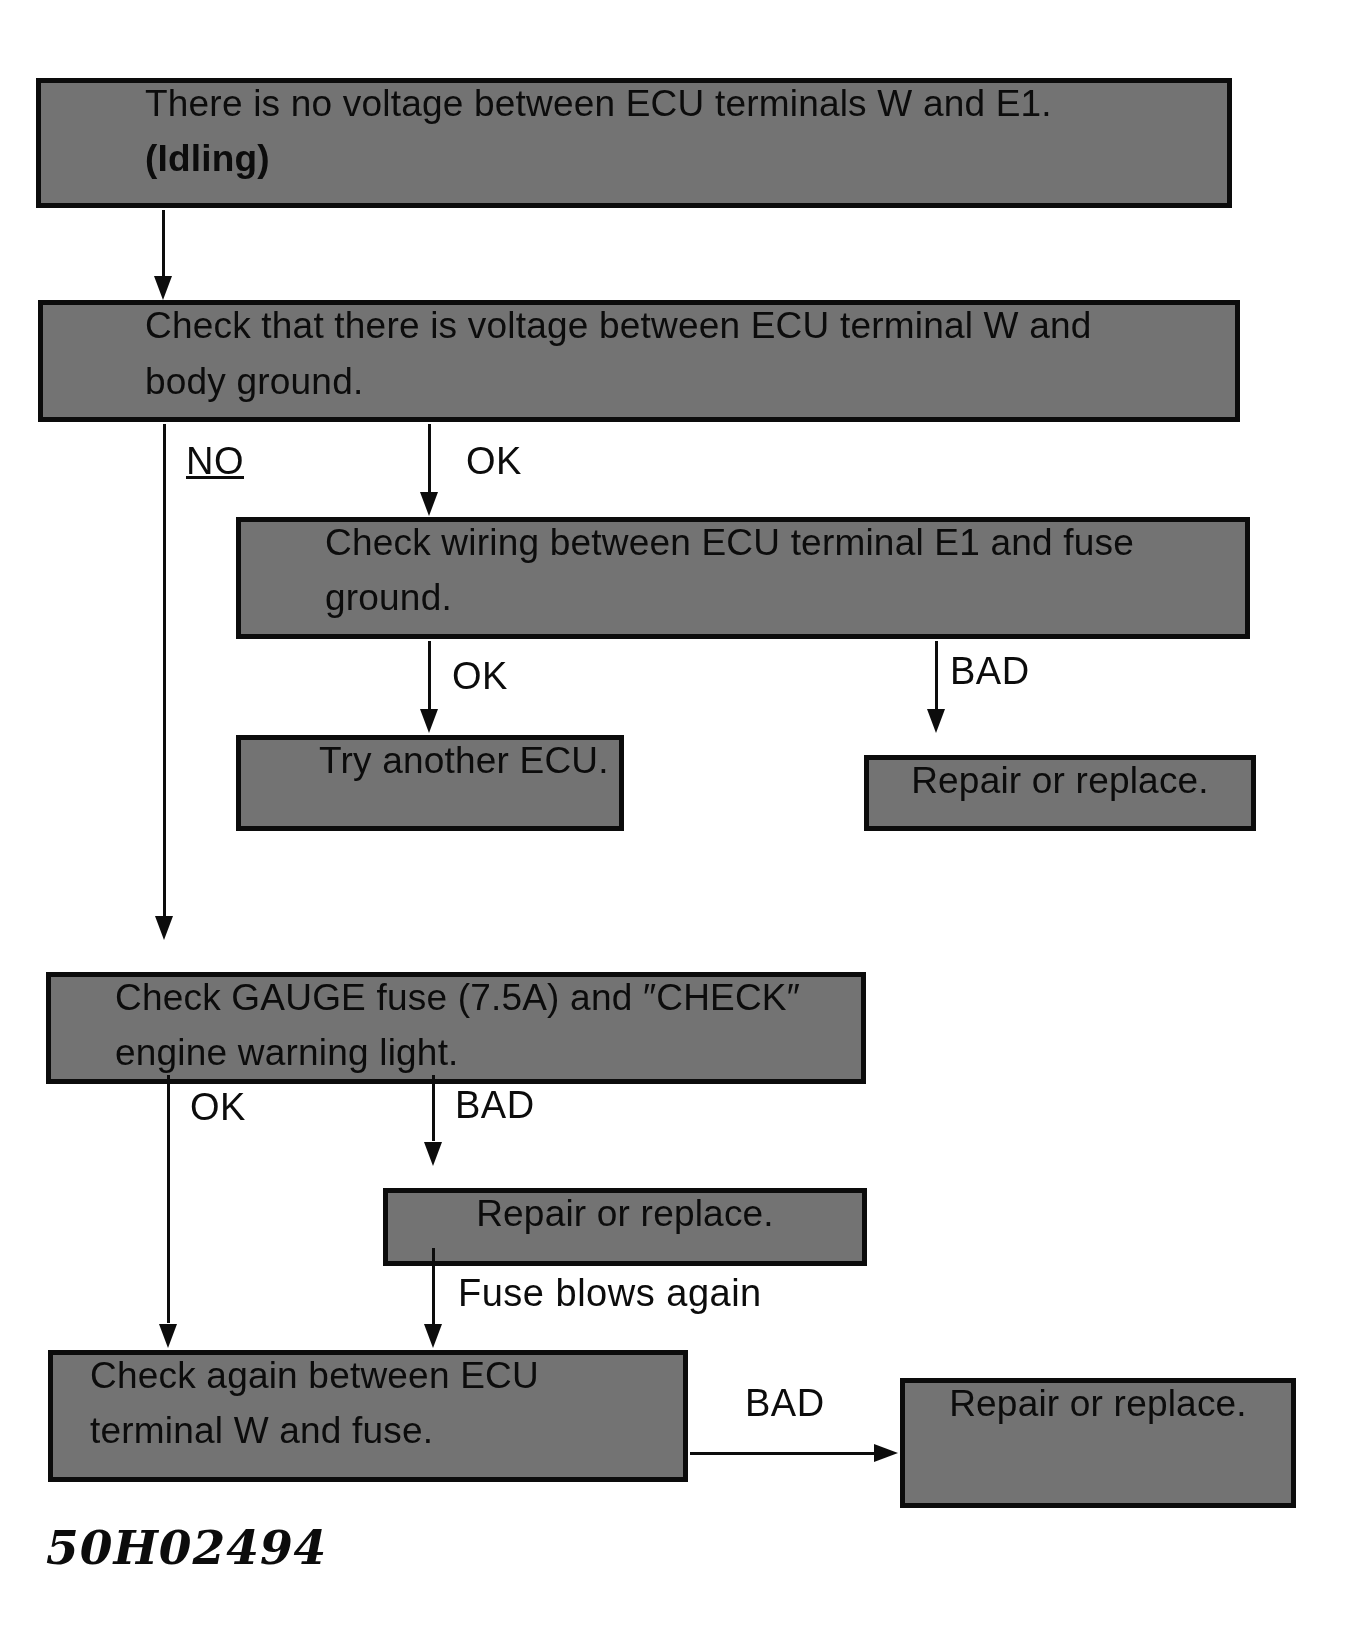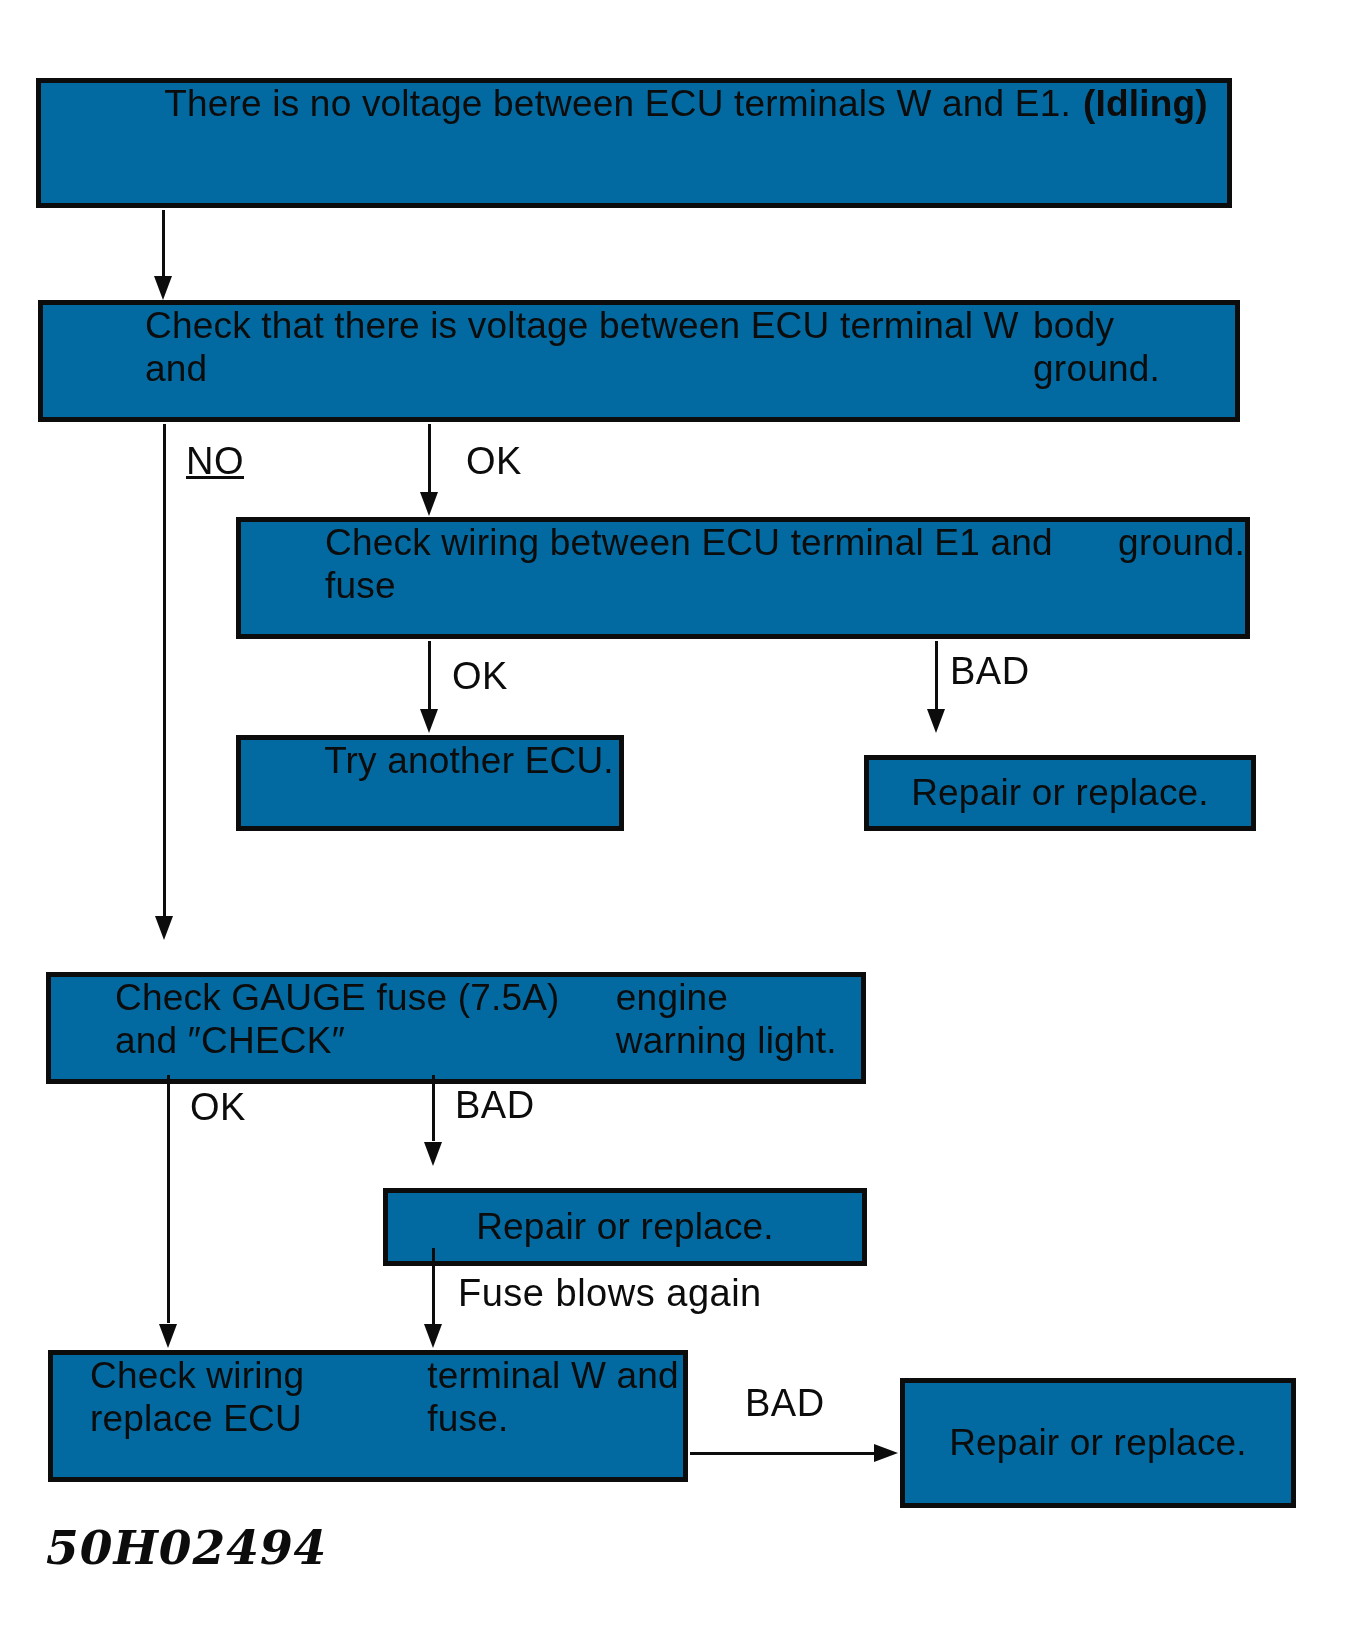--- a/index.html
+++ b/index.html
@@ -8,22 +8,22 @@
     width:1347px;height:1634px;
     background:#ffffff;
     color:#0c0c0c;
     font-family:"Liberation Sans", sans-serif;
     overflow:hidden;
   }
   .node{
     position:absolute;
     box-sizing:border-box;
     border:5px solid #0c0c0c;
-    background:#0369a1;
-    display:flex;flex-direction:row;justify-content:center;
+    background:#737373;
+    display:flex;flex-direction:column;
     gap:12px;
     font-size:37px;
     line-height:1.15;
     letter-spacing:0.2px;
   }
   .node.center{align-items:center;text-align:center;margin-top:20px;}
   .bold{font-weight:bold;}
   .vline{position:absolute;width:3px;background:#0c0c0c;}
   .hline{position:absolute;height:3px;background:#0c0c0c;}
   .tri-down{
@@ -116,21 +116,21 @@
 
   <div class="node center" style="left:383px;top:1168px;width:484px;height:78px;">
     <div>Repair or replace.</div>
   </div>
 
   <div class="edge-label" style="left:458px;top:1272px;">Fuse blows again</div>
   <div class="vline" style="left:432px;top:1248px;height:76px;"></div>
   <div class="tri-down" style="left:424px;top:1324px;"></div>
 
   <div class="node" style="left:48px;top:1350px;width:640px;height:132px;padding-left:37px;">
-    <div>Check wiring replace ECU</div>
+    <div>Check again between ECU</div>
     <div>terminal W and fuse.</div>
   </div>
 
   <div class="edge-label" style="left:745px;top:1382px;">BAD</div>
   <div class="hline" style="left:690px;top:1452px;width:186px;"></div>
   <div class="tri-right" style="left:874px;top:1444px;"></div>
 
   <div class="node center" style="left:900px;top:1358px;width:396px;height:130px;">
     <div>Repair or replace.</div>
   </div>

